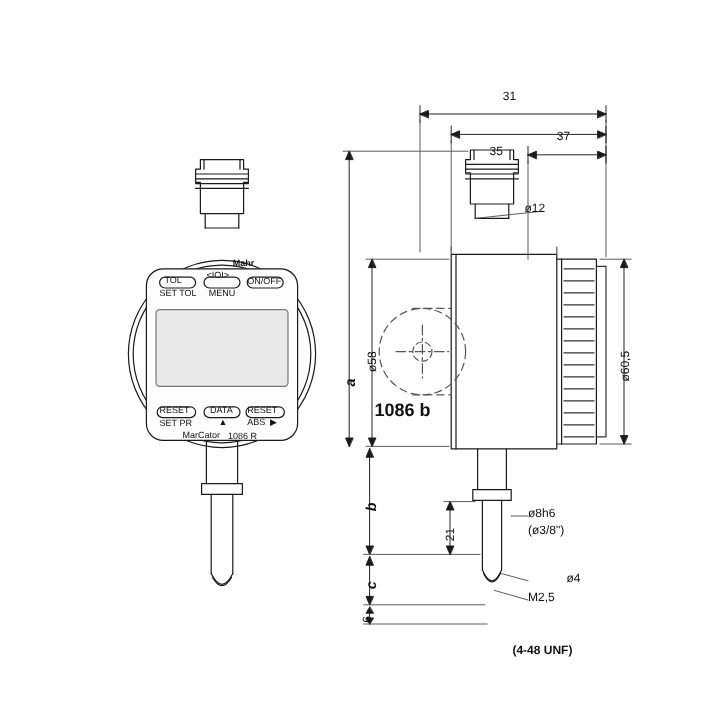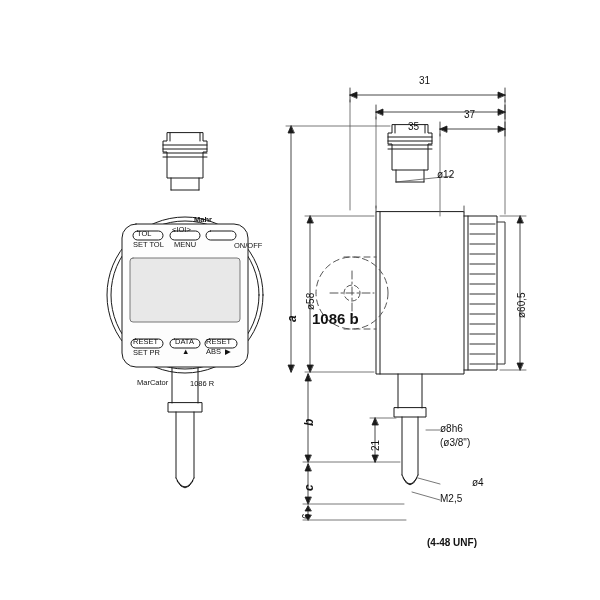--- a/index.html
+++ b/index.html
@@ -7,21 +7,21 @@
     width:600px;height:600px;
     background:#ffffff;
     font-family:"Liberation Sans", sans-serif;
     color:#1a1a1a;
     overflow:hidden;
   }
   #stage{position:relative;width:600px;height:600px;}
   .lbl{position:absolute;font-size:10px;line-height:1.05;white-space:pre;color:#111;}
   .lbl.xs{font-size:7.5px;}
   .lbl.bold{font-weight:bold;padding-left:20px;}
-  .lbl.big{font-size:15px;font-weight:bold;}
+  .lbl.big{font-size:15px;font-weight:bold;margin-top:24px;}
   .lbl.ital{font-style:italic;font-weight:bold;font-size:12px;}
   .rot{transform-origin:0 0;}
   svg{position:absolute;left:0;top:0;}
 </style>
 </head>
 <body>
 
 <div id="stage">
 
   <svg width="600" height="600" viewBox="0 0 600 600">
@@ -157,32 +157,32 @@
       </g>
     </g>
   </svg>
 
   <div class="lbl xs bold" style="left:174px;top:216px;">Mahr</div>
   <div class="lbl xs" style="left:172px;top:226px;">&lt;IOI&gt;</div>
 
   <div class="lbl xs" style="left:137px;top:230px;">TOL</div>
   <div class="lbl xs" style="left:133px;top:241px;">SET TOL</div>
   <div class="lbl xs" style="left:174px;top:241px;">MENU</div>
-  <div class="lbl xs" style="left:206px;top:242px;margin-left:28px;">ON/OFF</div>
+  <div class="lbl xs" style="left:206px;top:231px;">ON/OFF</div>
 
   <div class="lbl xs" style="left:133px;top:338px;">RESET</div>
   <div class="lbl xs" style="left:133px;top:349px;">SET PR</div>
   <div class="lbl xs" style="left:175px;top:338px;">DATA</div>
   <div class="lbl xs" style="left:182px;top:348px;">▲</div>
   <div class="lbl xs" style="left:206px;top:338px;">RESET</div>
   <div class="lbl xs" style="left:206px;top:348px;">ABS</div>
   <div class="lbl xs" style="left:225px;top:348px;">▶</div>
 
-  <div class="lbl xs" style="left:137px;top:359px;margin-top:20px;">MarCator</div>
-  <div class="lbl xs" style="left:190px;top:360px;margin-top:20px;">1086 R</div>
+  <div class="lbl xs" style="left:152px;top:359px;">MarCator</div>
+  <div class="lbl xs" style="left:190px;top:360px;">1086 R</div>
 
   <div class="lbl" style="left:419px;top:76px;">31</div>
   <div class="lbl" style="left:408px;top:93px;margin-top:29px;">35</div>
   <div class="lbl" style="left:464px;top:110px;">37</div>
 
   <div class="lbl" style="left:437px;top:170px;">ø12</div>
 
   <div class="lbl rot" style="left:306px;top:310px;transform:rotate(-90deg);">ø58</div>
   <div class="lbl rot" style="left:517px;top:318px;transform:rotate(-90deg);">ø60,5</div>
 

